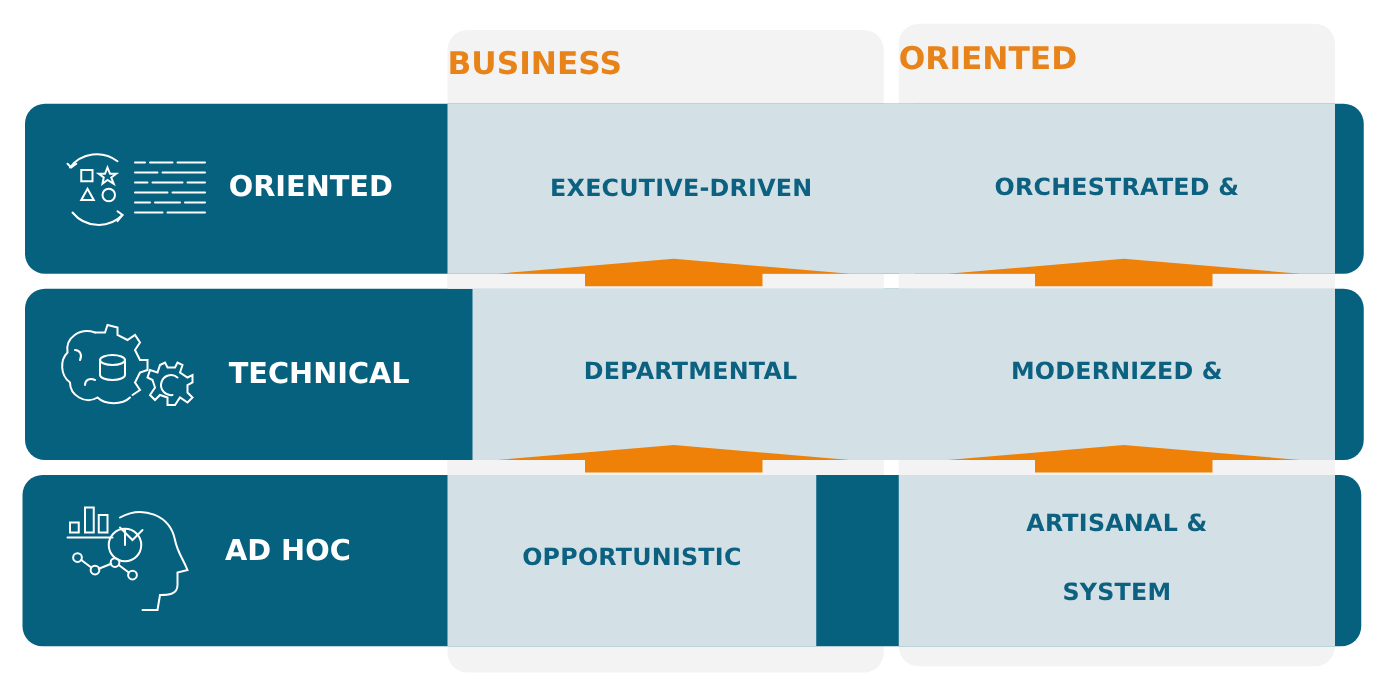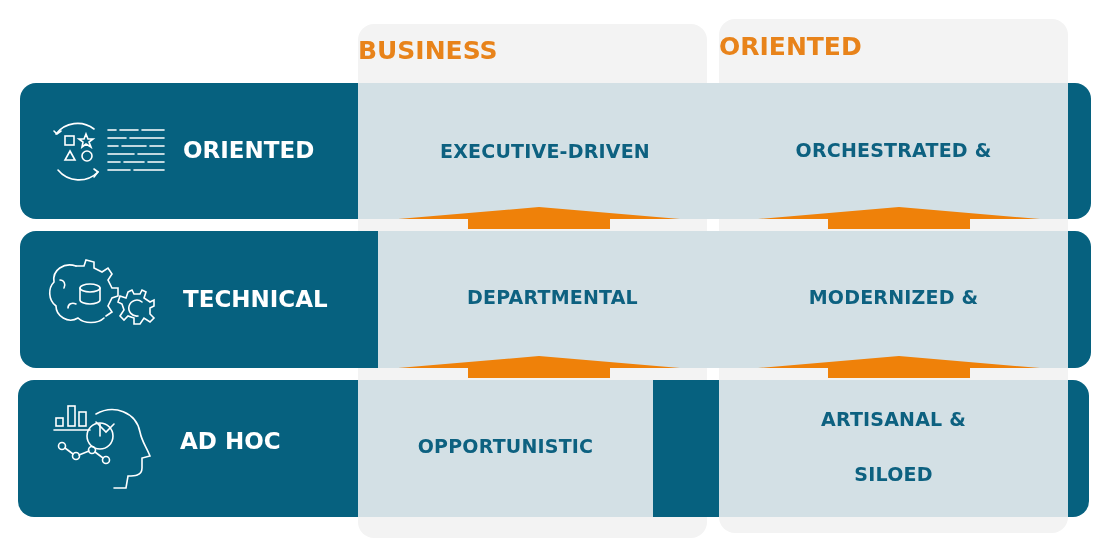--- a/index.html
+++ b/index.html
@@ -42,21 +42,21 @@
 </div>
 <div class="cell" style="left:719px;top:231px;width:349px;height:137px;flex-direction:row;padding-bottom:4px;box-sizing:border-box;">
   <span>MODERNIZED &amp;</span>
 </div>
 
 <div class="cell" style="left:358px;top:380px;width:295px;height:137px;padding-bottom:4px;box-sizing:border-box;">
   <span>OPPORTUNISTIC</span>
 </div>
 <div class="cell" style="left:719px;top:380px;width:349px;height:137px;flex-direction:column;padding-bottom:4px;box-sizing:border-box;gap:28px;">
   <span>ARTISANAL &amp;</span>
-  <span>SILOED</span>
+  <span>SYSTEM</span>
 </div>
 
 <svg class="arrow" style="left:398px;top:205px;" width="282" height="26" viewBox="0 0 282 26">
   <polygon points="0,14 141,2 282,14 212,14 212,24 70,24 70,14" fill="#ef8109"></polygon>
 </svg>
 <svg class="arrow" style="left:758px;top:205px;" width="282" height="26" viewBox="0 0 282 26">
   <polygon points="0,14 141,2 282,14 212,14 212,24 70,24 70,14" fill="#ef8109"></polygon>
 </svg>
 <svg class="arrow" style="left:398px;top:354px;" width="282" height="26" viewBox="0 0 282 26">
   <polygon points="0,14 141,2 282,14 212,14 212,24 70,24 70,14" fill="#ef8109"></polygon>

